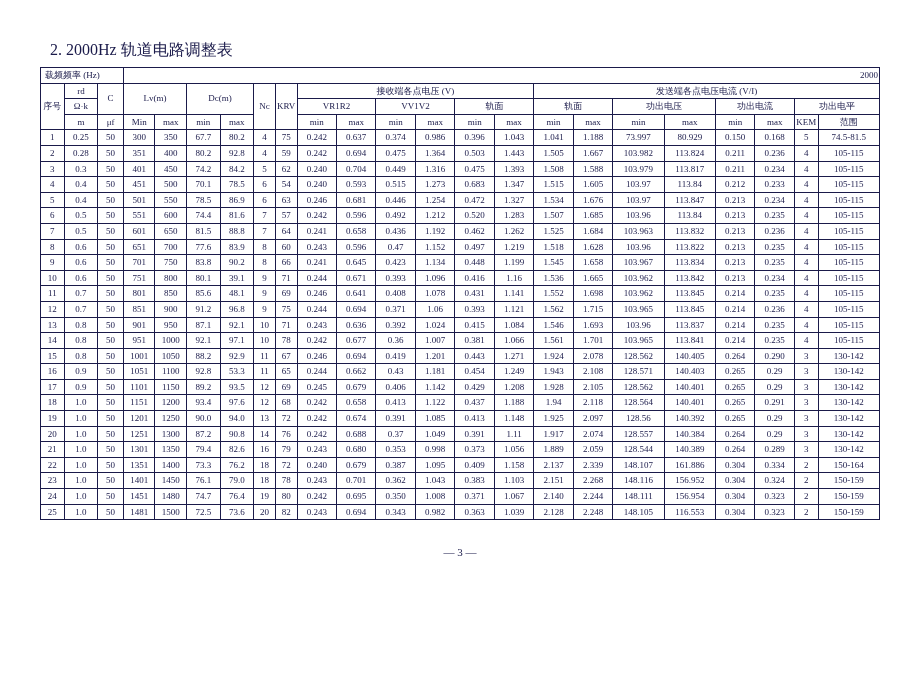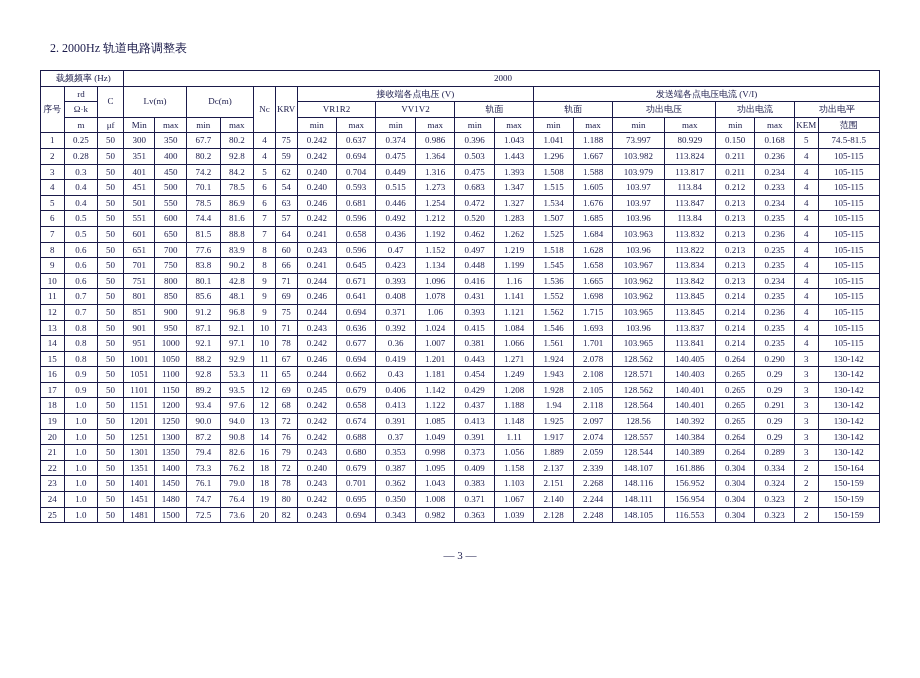--- a/index.html
+++ b/index.html
@@ -6,42 +6,42 @@
     font-family: "SimSun", "宋体", serif;
     font-size: 10px;
     color: #1a1a4a;
     background: #fff;
     margin: 0;
     padding: 40px 40px 20px 40px;
     width: 920px;
     box-sizing: border-box;
   }
   .title {
-    font-size: 12px;
-    margin-bottom: 13px;
+    font-size: 16px;
+    margin-bottom: 6px;
     padding-left: 10px;
   }
   table {
     border-collapse: collapse;
     width: 100%;
     table-layout: fixed;
   }
   th, td {
     border: 1px solid #1a1a4a;
     text-align: center;
     vertical-align: middle;
     padding: 1px 1px;
     font-weight: normal;
     white-space: nowrap;
     overflow: hidden;
     font-size: 9px;
     line-height: 1.4;
   }
   .freq-row td {
-    text-align: center;
+    text-align: left;
     padding-left: 4px;
   }
   .page-num {
     text-align: center;
     margin-top: 26px;
     font-size: 11px;
   }
   col.c-seq   { width: 2.4%; }
   col.c-rd    { width: 3.4%; }
   col.c-c     { width: 2.6%; }
@@ -84,21 +84,21 @@
       <col class="c-vw">
       <col class="c-vw">
       <col class="c-i">
       <col class="c-i">
   <col class="c-kem">
       <col class="c-rng">
 </colgroup>
 <tbody>
 <tr class="freq-row">
   <td colspan="3">载频频率 (Hz)</td>
-  <td colspan="20" style="text-align:center;">2000</td>
+  <td colspan="20" style="text-align:right;">2000</td>
 </tr>
 <tr>
   <th rowspan="3">序号</th>
   <th>rd</th>
   <th rowspan="2">C</th>
   <th colspan="2" rowspan="2">Lv(m)</th>
   <th colspan="2" rowspan="2">Dc(m)</th>
   <th rowspan="3">Nc</th>
   <th rowspan="3">KRV</th>
   <th colspan="6">接收端各点电压 (V)</th>
@@ -172,21 +172,21 @@
         <td>80.2</td>
         <td>92.8</td>
         <td>4</td>
         <td>59</td>
         <td>0.242</td>
         <td>0.694</td>
         <td>0.475</td>
         <td>1.364</td>
         <td>0.503</td>
         <td>1.443</td>
-        <td>1.296</td>
+        <td>1.505</td>
         <td>1.667</td>
         <td>103.982</td>
         <td>113.824</td>
         <td>0.211</td>
         <td>0.236</td>
         <td>4</td>
         <td>105-115</td>
       </tr>
       <tr>
         <td>3</td>
@@ -363,21 +363,21 @@
         <td>4</td>
         <td>105-115</td>
       </tr>
       <tr>
         <td>10</td>
         <td>0.6</td>
         <td>50</td>
         <td>751</td>
         <td>800</td>
         <td>80.1</td>
-        <td>42.8</td>
+        <td>39.1</td>
         <td>9</td>
         <td>71</td>
         <td>0.244</td>
         <td>0.671</td>
         <td>0.393</td>
         <td>1.096</td>
         <td>0.416</td>
         <td>1.16</td>
         <td>1.536</td>
         <td>1.665</td>

